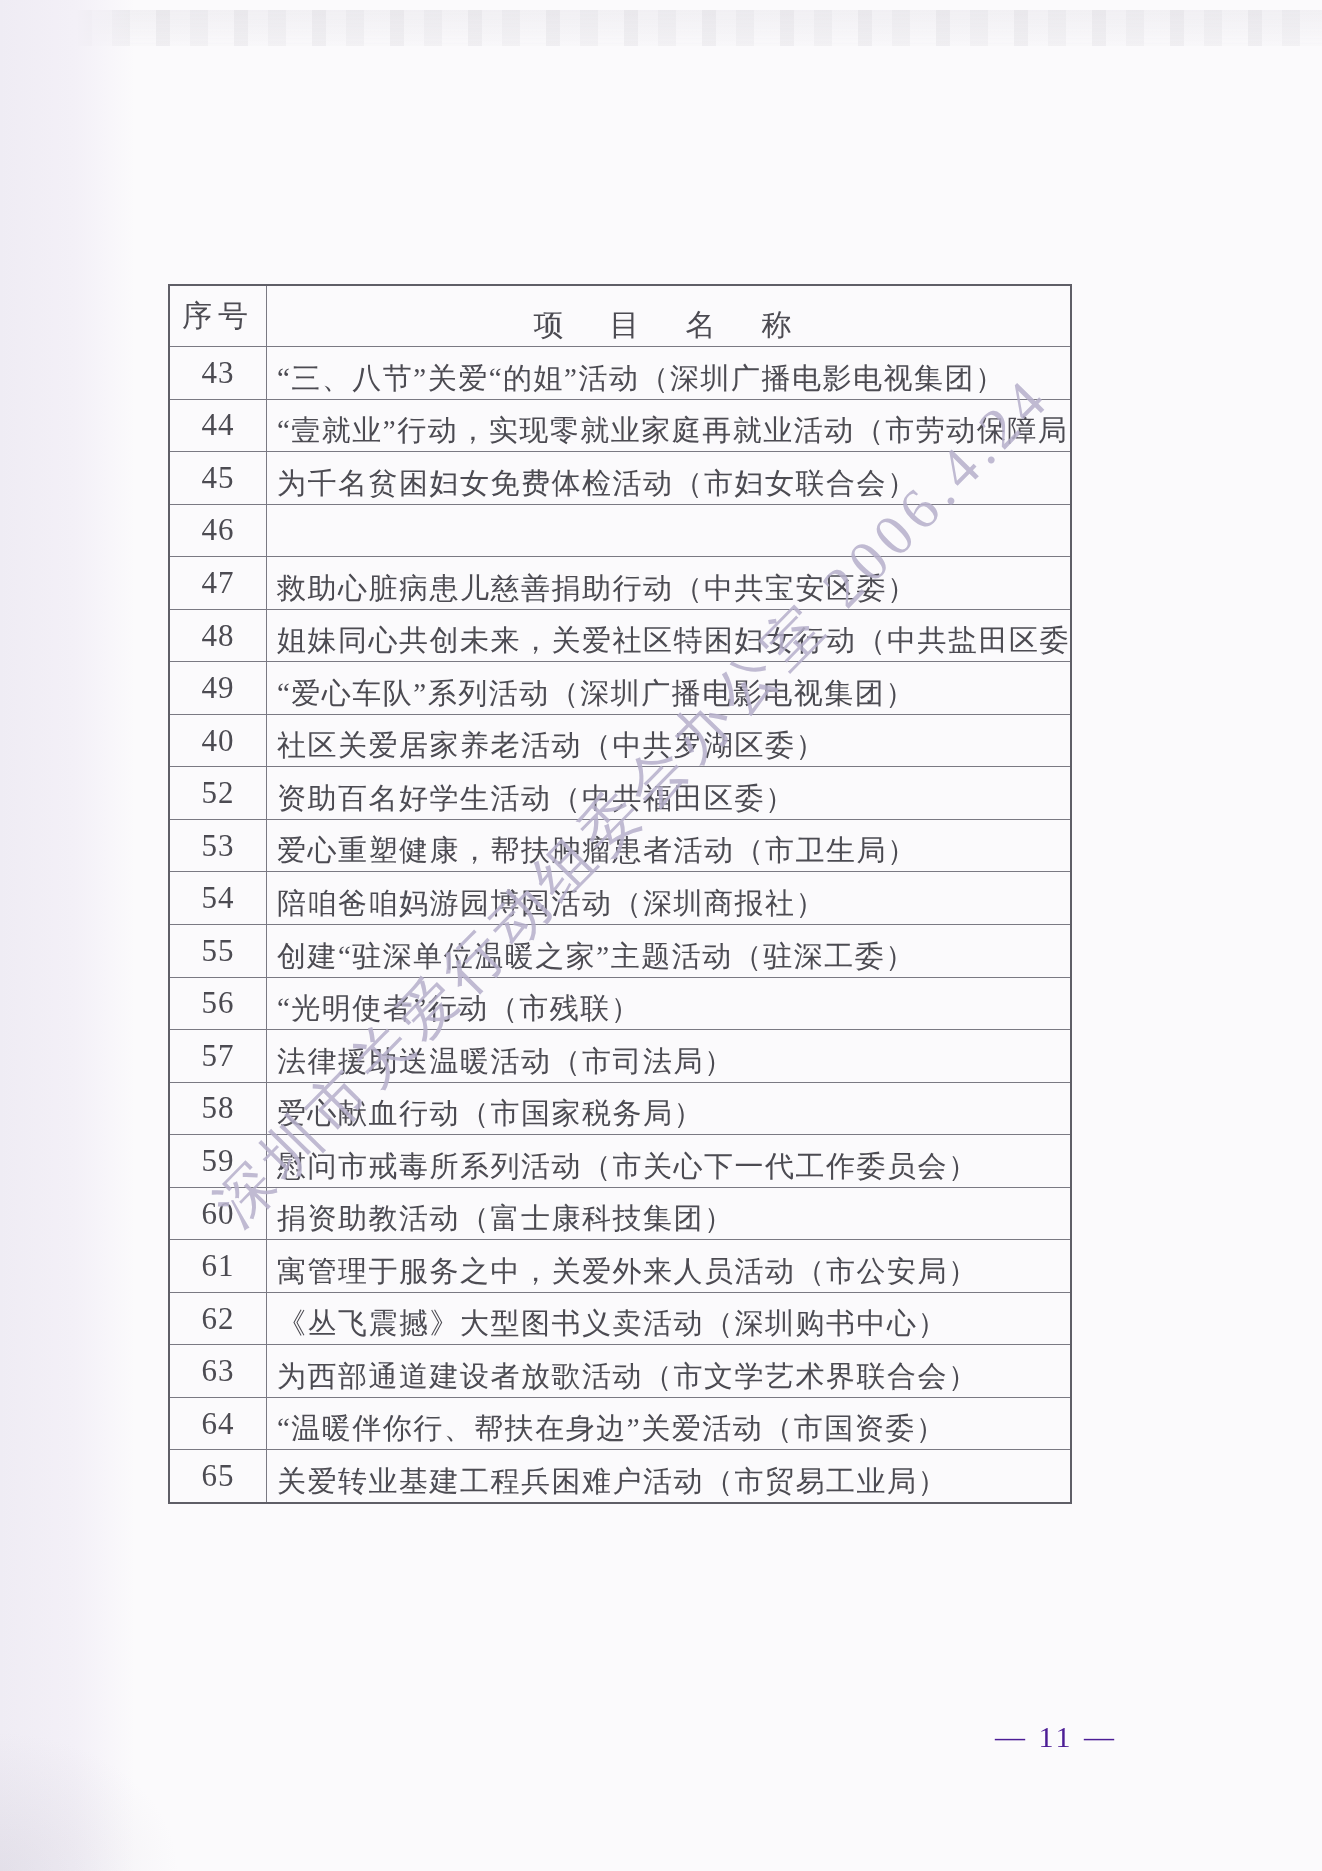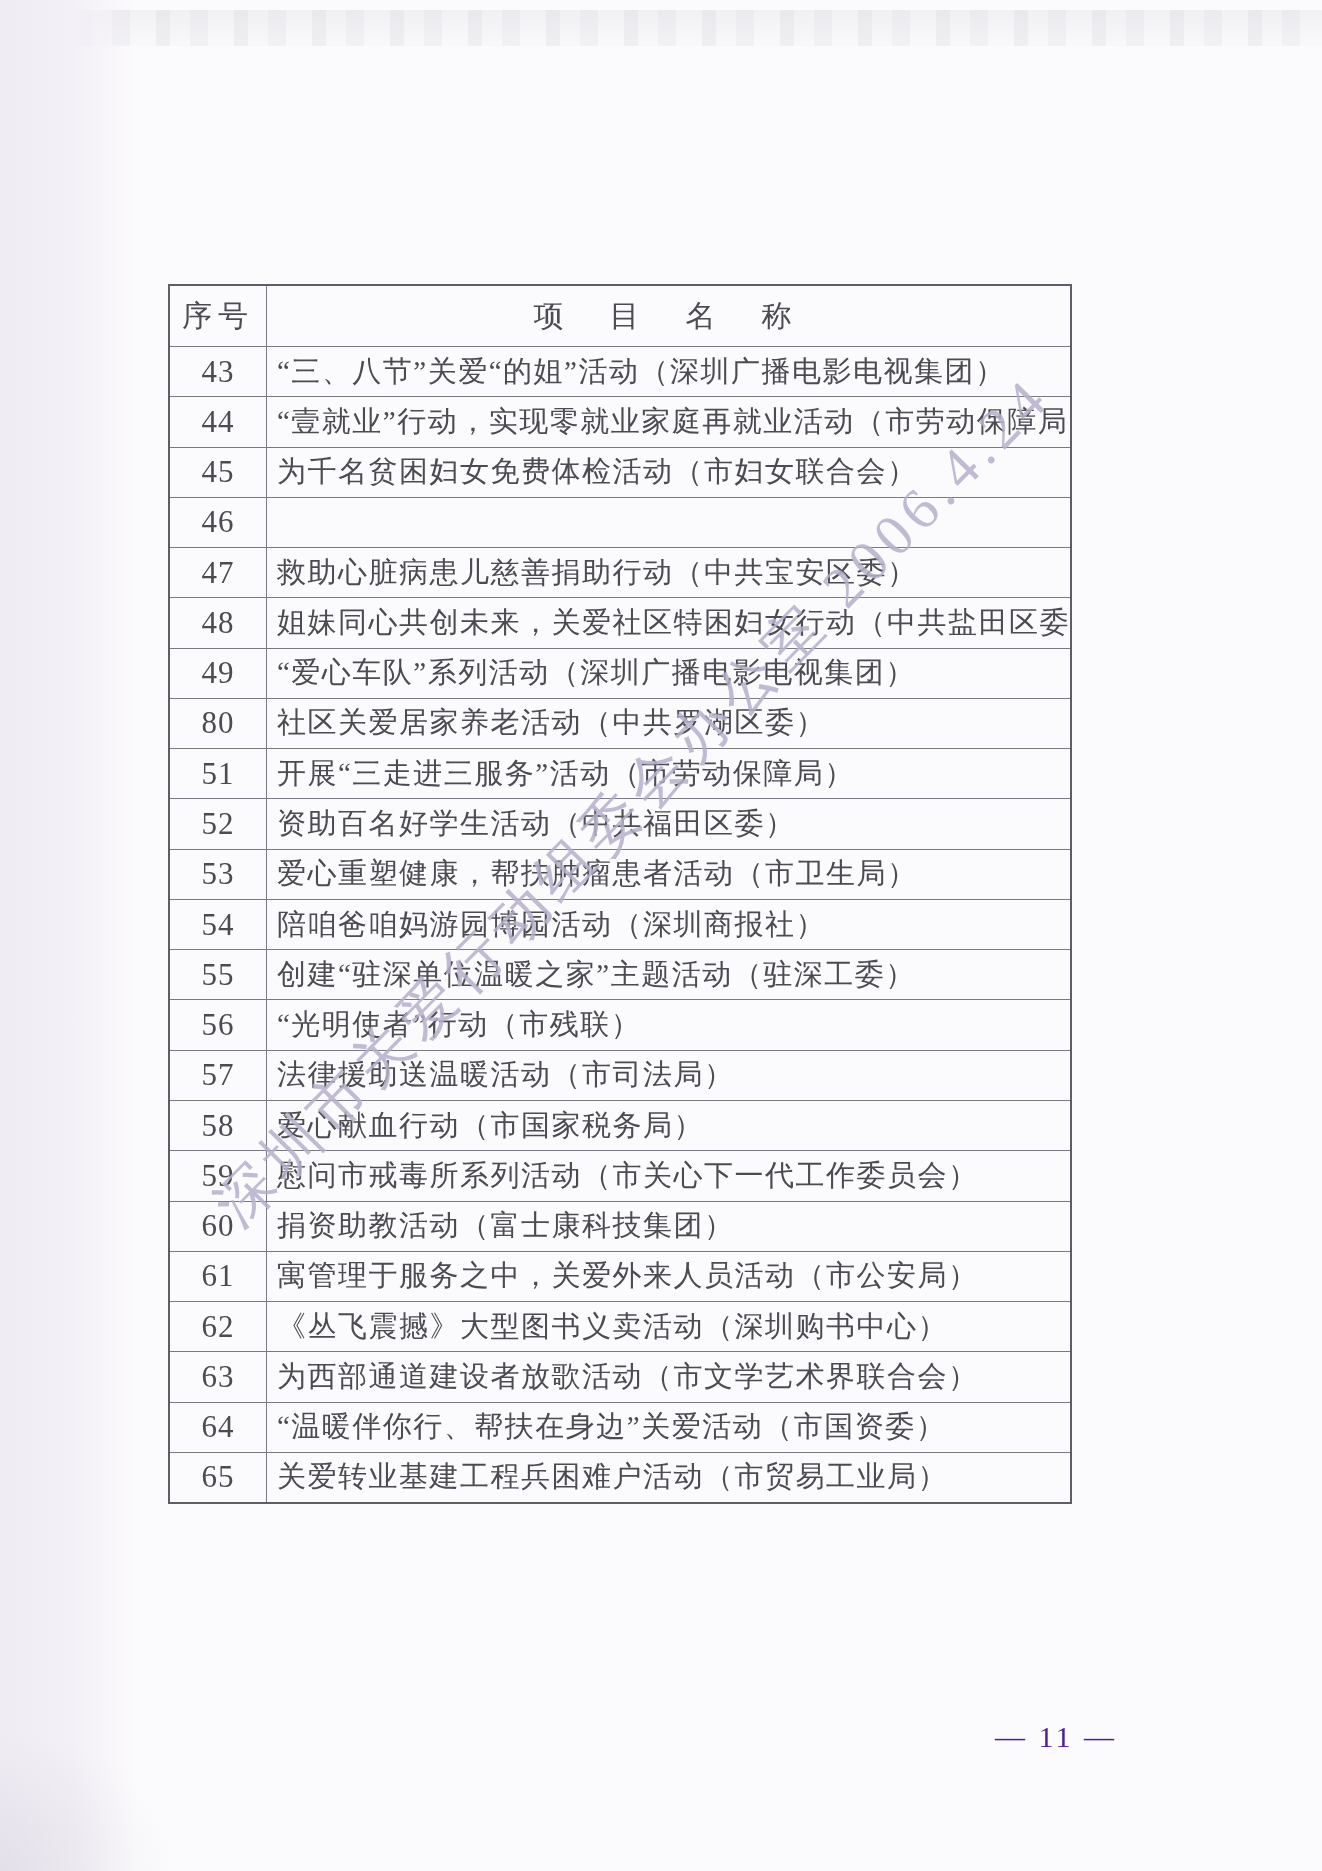--- a/index.html
+++ b/index.html
@@ -52,21 +52,21 @@
     z-index:2;
   }
   .t-row { display:flex; flex:1 1 0; border-top:1px solid #7a7983; min-height:0; }
   .t-row.t-header { flex:0 0 60px; border-top:none; }
   .c-idx {
     flex:0 0 96px; border-right:1px solid #7a7983;
     display:flex; align-items:center; justify-content:center;
     font-size:31px; letter-spacing:1px;
   }
   .c-name {
-    flex:1 1 auto; display:flex; align-items:center;
+    flex:1 1 auto; display:flex; align-items:flex-end;
     padding-left:10px; padding-right:12px;
     font-size:29px; letter-spacing:1.5px;
     white-space:nowrap; overflow:hidden;
   }
   .t-header .c-idx { font-size:30px; letter-spacing:6px; }
   .t-header .c-name { justify-content:center; padding-left:0; }
   .t-header .c-name span { letter-spacing:46px; position:relative; left:23px; font-size:30px; }
   
   .page-num {
     position:absolute; left:995px; top:1720px;
@@ -120,28 +120,24 @@
     <div class="c-idx">48</div>
     <div class="c-name">姐妹同心共创未来，关爱社区特困妇女行动（中共盐田区委）</div>
   </div>
 
   <div class="t-row">
     <div class="c-idx">49</div>
     <div class="c-name">“爱心车队”系列活动（深圳广播电影电视集团）</div>
   </div>
 
   <div class="t-row">
-    <div class="c-idx">80</div>
+    <div class="c-idx">40</div>
     <div class="c-name">社区关爱居家养老活动（中共罗湖区委）</div>
   </div>
 
-  <div class="t-row">
-    <div class="c-idx">51</div>
-    <div class="c-name">开展“三走进三服务”活动（市劳动保障局）</div>
-  </div>
 
   <div class="t-row">
     <div class="c-idx">52</div>
     <div class="c-name">资助百名好学生活动（中共福田区委）</div>
   </div>
 
   <div class="t-row">
     <div class="c-idx">53</div>
     <div class="c-name">爱心重塑健康，帮扶肿瘤患者活动（市卫生局）</div>
   </div>

